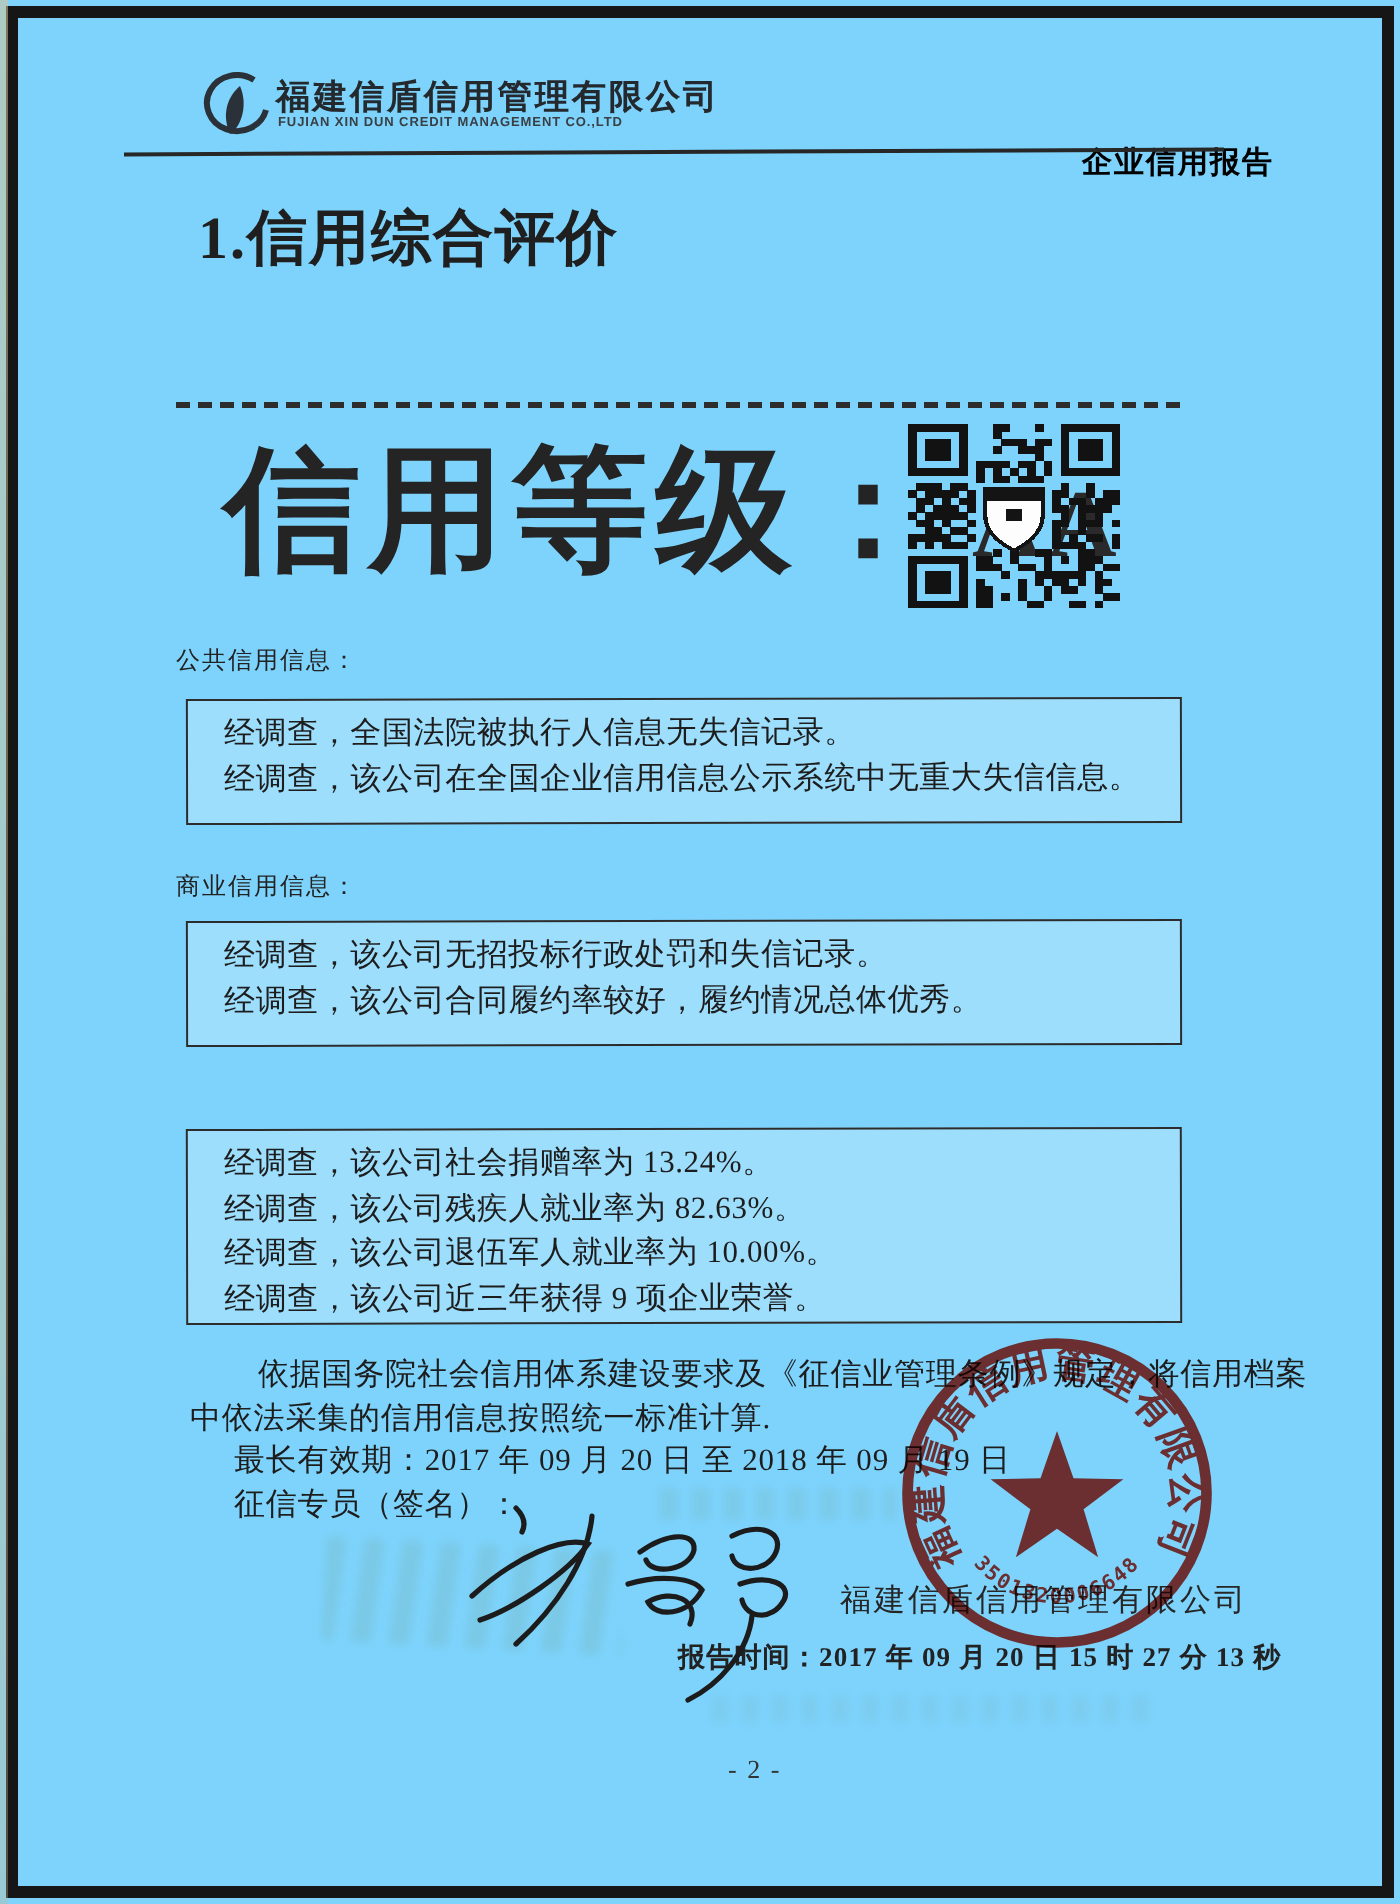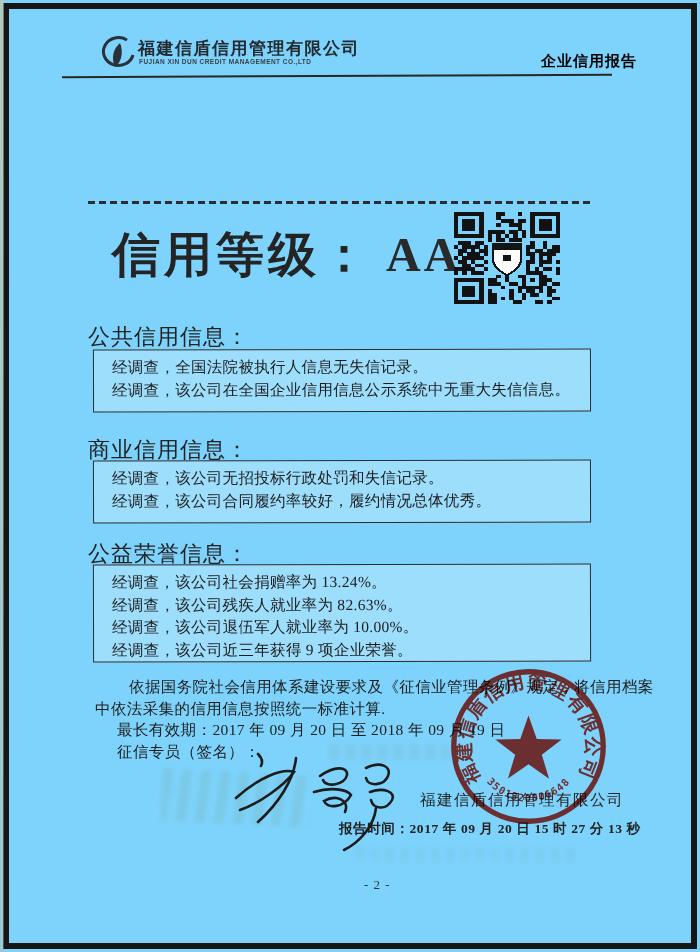--- a/index.html
+++ b/index.html
@@ -6,35 +6,35 @@
   body{width:700px;height:952px;background:#f2eee4;font-family:"Liberation Serif","DejaVu Serif",serif;}
   .page{position:relative;width:700px;height:952px;background:#7dd3fc;overflow:hidden;}
   .page::before{content:"";position:absolute;left:0;top:0;bottom:0;width:4px;
     background:linear-gradient(180deg,rgba(214,197,150,.55),rgba(203,185,143,.35));z-index:6;}
   .frame{position:absolute;inset:3px;border:6px solid #161616;pointer-events:none;z-index:5;}
   .abs{position:absolute;}
   .ink{color:#1f1f1f;}
   
   .company-cn{left:138px;top:37px;font-size:17px;font-weight:bold;letter-spacing:1.5px;color:#24292e;}
   .company-en{left:139px;top:58px;font-size:6.5px;letter-spacing:.45px;color:#3a3f44;font-family:"Liberation Sans",sans-serif;font-weight:bold;}
-  .report-type{left:541px;top:52px;font-size:15px;font-weight:bold;letter-spacing:1px;}
+  .report-type{left:541px;top:72px;font-size:15px;font-weight:bold;letter-spacing:1px;}
   .header-line{left:62px;top:75px;width:550px;height:2.4px;background:#272727;transform:rotate(-0.25deg);}
   
   .sec-title{left:99px;top:99px;font-size:30px;font-weight:bold;letter-spacing:1px;}
   .overview-title{left:110px;top:160px;font-size:17px;font-weight:bold;letter-spacing:.5px;}
   .dashed-line{left:88px;top:201px;width:504px;height:3px;
     background:repeating-linear-gradient(90deg,#2d2d2d 0 7px,transparent 7px 11px);}
   
   .rating-row{left:112px;top:213px;height:84px;line-height:84px;white-space:nowrap;}
-  .rating-label{font-size:48px;font-weight:bold;letter-spacing:4px;color:#242424;}
+  .rating-label{font-size:68px;font-weight:bold;letter-spacing:4px;color:#242424;}
   .rating-value{font-size:48px;font-weight:600;letter-spacing:3px;margin-left:14px;color:#2a2a2a;}
   .qr{left:454px;top:212px;}
   .qr svg{display:block;}
   
-  .sec-heading{left:88px;font-size:22px;letter-spacing:1px;color:#222;}
+  .sec-heading{left:88px;font-size:12px;letter-spacing:1px;color:#222;}
   .info-box{left:93px;width:498px;border:1.6px solid #2c2c2c;padding:6px 8px 0 18px;
     box-sizing:border-box;transform:rotate(-0.12deg);background:rgba(255,255,255,.25);}
   .info-box div{font-size:15.5px;line-height:22.5px;color:#1d1d1d;letter-spacing:.3px;white-space:nowrap;}
   
   .body-line{font-size:15.5px;color:#1d1d1d;letter-spacing:.4px;white-space:nowrap;}
   .sig{left:224px;top:742px;z-index:2;}
   .stamp{left:446px;top:664px;z-index:4;mix-blend-mode:multiply;opacity:.92;}
   .issuer{left:420px;top:790px;font-size:15.5px;letter-spacing:1.5px;z-index:3;color:#262626;}
   .report-time{left:339px;top:820px;font-size:13.5px;font-weight:bold;letter-spacing:.6px;color:#222;}
   .page-num{left:364px;top:877px;font-size:13px;color:#333;letter-spacing:1px;}
@@ -55,20 +55,21 @@
 
   <svg class="abs" style="left:100px;top:36px;" width="36" height="36" viewBox="0 0 36 36">
     <path d="M27,4 A15,14 0 1,0 33,19" fill="none" stroke="#2a3138" stroke-width="3"></path>
     <path d="M20,7 C13,13 11,22 15,31 C21,27 24,16 20,7 Z" fill="#2a3138"></path>
   </svg>
   <div class="abs company-cn">福建信盾信用管理有限公司</div>
   <div class="abs company-en">FUJIAN XIN DUN CREDIT MANAGEMENT CO.,LTD</div>
   <div class="abs report-type">企业信用报告</div>
   <div class="abs header-line"></div>
 
+  <div class="abs sec-title ink">1.信用综合评价</div>
   <div class="abs dashed-line"></div>
 
   <div class="abs rating-row">
     <span class="rating-label">信用等级：</span><span class="rating-value">AA</span>
   </div>
   <div class="abs qr">
     <svg id="qr-svg" width="106" height="92" viewBox="0 0 25 25" preserveAspectRatio="none" shape-rendering="crispEdges">
       <g id="qr-cells" fill="#121212">
           <rect x="0" y="0" width="1.04" height="1.04"></rect>
           <rect x="1" y="0" width="1.04" height="1.04"></rect>
@@ -362,21 +363,20 @@
     <div>经调查，全国法院被执行人信息无失信记录。</div>
     <div>经调查，该公司在全国企业信用信息公示系统中无重大失信信息。</div>
   </div>
 
   <div class="abs sec-heading" style="top:435px;">商业信用信息：</div>
   <div class="abs info-box" style="top:460px;height:63px;">
     <div>经调查，该公司无招投标行政处罚和失信记录。</div>
     <div>经调查，该公司合同履约率较好，履约情况总体优秀。</div>
   </div>
 
-  <div class="abs sec-heading" style="top:539px;">公益荣誉信息：</div>
   <div class="abs info-box" style="top:564px;height:98px;">
     <div>经调查，该公司社会捐赠率为 13.24%。</div>
     <div>经调查，该公司残疾人就业率为 82.63%。</div>
     <div>经调查，该公司退伍军人就业率为 10.00%。</div>
     <div>经调查，该公司近三年获得 9 项企业荣誉。</div>
   </div>
 
   <div class="abs body-line" style="left:129px;top:677px;">依据国务院社会信用体系建设要求及《征信业管理条例》规定，将信用档案</div>
   <div class="abs body-line" style="left:95px;top:699px;">中依法采集的信用信息按照统一标准计算.</div>
   <div class="abs body-line" style="left:117px;top:720px;font-weight:500;">最长有效期：2017 年 09 月 20 日 至 2018 年 09 月 19 日</div>

